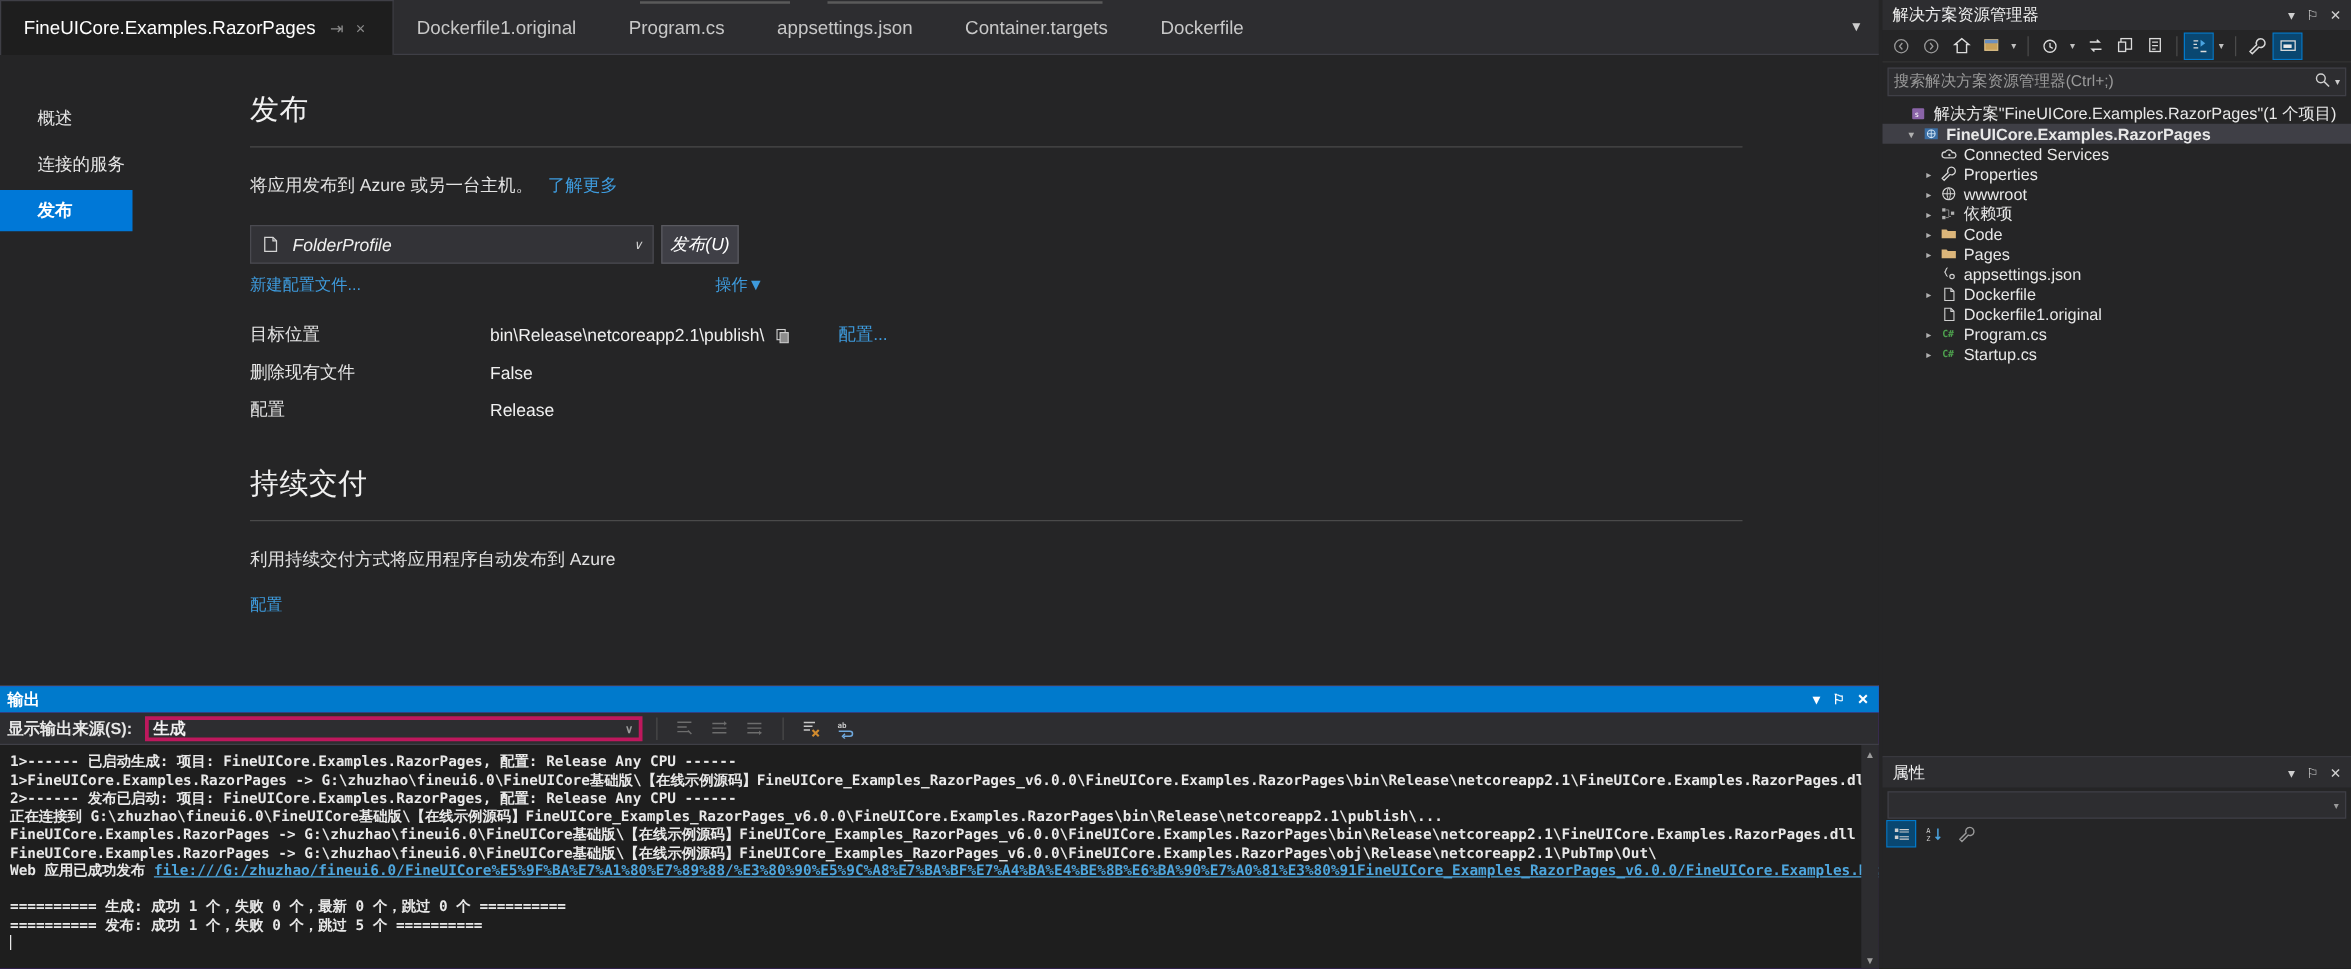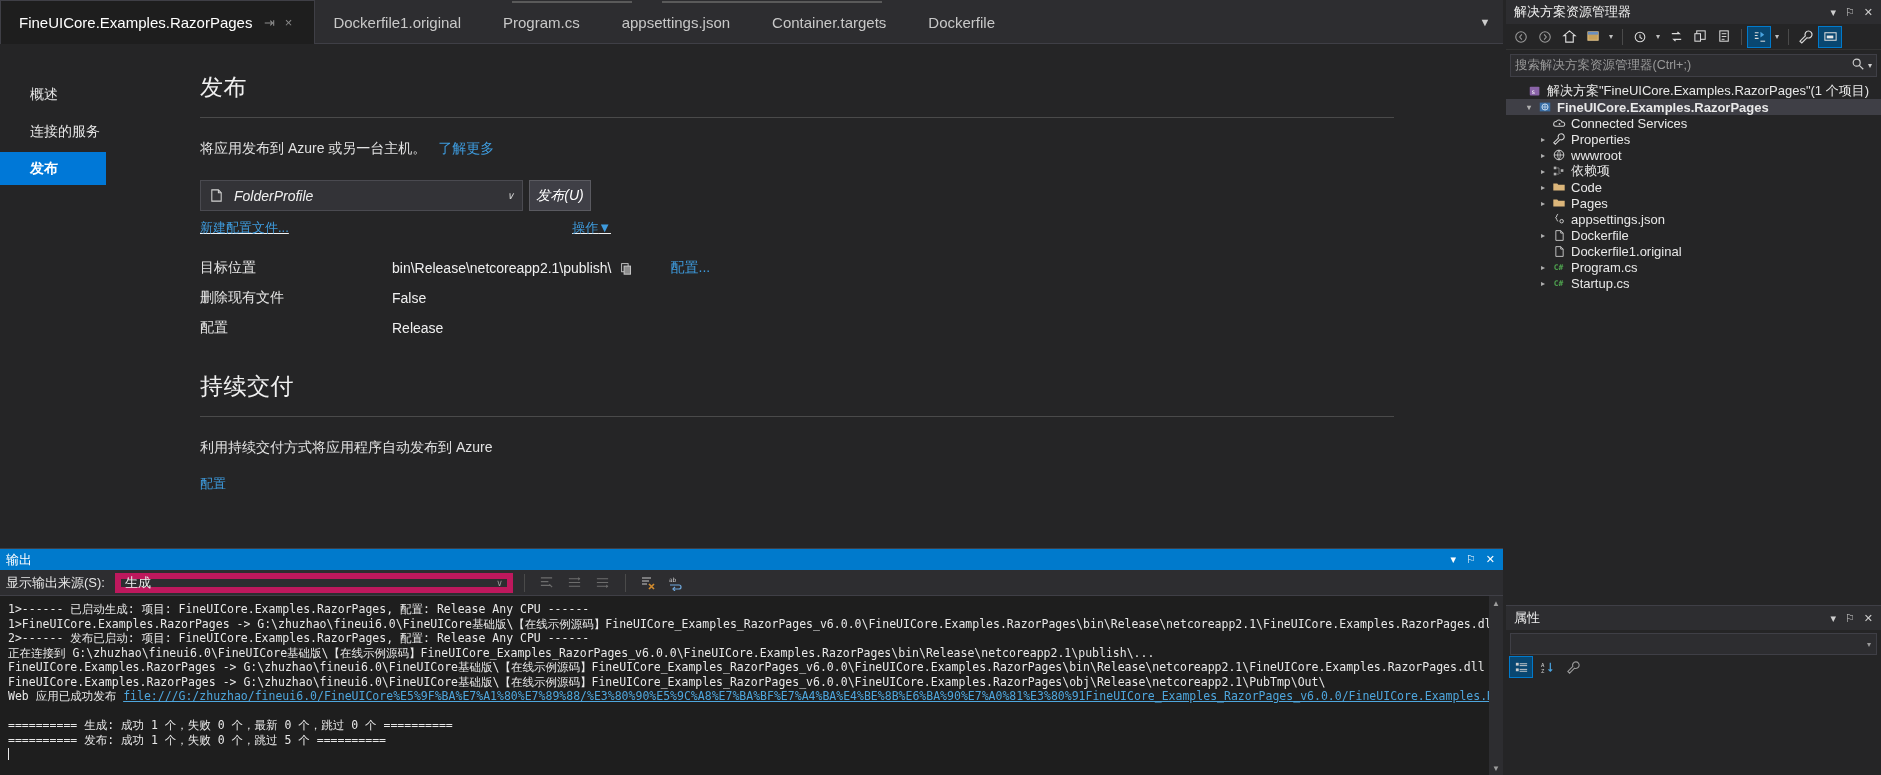--- a/index.html
+++ b/index.html
@@ -72,46 +72,46 @@
     display: flex; align-items: center; padding: 0 8px; font-size: 14px; color: #f0f0f0;
   }
   .combo .doc-ico { margin-right: 10px; display: inline-flex; }
   .combo .caret { margin-left: auto; font-size: 10px; color: #cfcfcf; }
   .pubbtn {
     margin-left: 6px; width: 62px; height: 31px; background: #3f3f46;
     border: 1px solid #5a5a60; color: #ffffff; font-size: 14px;
     display: flex; align-items: center; justify-content: center;
   }
 
-  .linkrow { margin-top: 8px; width: 411px; display: flex; justify-content: space-between; font-size: 13px; text-decoration: underline; }
+  .linkrow { margin-top: 8px; width: 411px; display: flex; justify-content: space-between; font-size: 13px; }
   .kv { margin-top: 22px; }
   .kvrow { display: flex; font-size: 14px; margin-bottom: 12px; align-items: center; }
   .kvk { width: 172px; color: #e6e6e6; }
   .kvv { color: #f0f0f0; display: flex; align-items: center; padding-left: 20px; }
   .copy-ico { margin-left: 8px; display: inline-flex; }
   .cfg-link { margin-left: 38px; }
 
   
   .output {
     position: absolute; left: 0; top: 548px; width: 1503px; height: 227px;
-    background: #6d28d9; border-top: 1px solid #3f3f46;
+    background: #6d28d9; border-top: 1px solid #3f3f46; font-weight: bold;
   }
   .out-head {
     height: 21px; background: #007acc; display: flex; align-items: center;
     padding-left: 6px; font-size: 13px; color: #ffffff;
   }
   .out-head .sp { margin-left: auto; display: flex; align-items: center; gap: 10px; padding-right: 8px; }
   .out-head .sp span { color: #ffffff; font-size: 11px; }
   .out-toolbar {
     height: 26px; background: #2d2d30; display: flex; align-items: center;
     padding-left: 6px; font-size: 13px; color: #e6e6e6; gap: 6px;
     border-bottom: 1px solid #3f3f46;
   }
   .out-select {
-    width: 398px; height: 20px; background: #2d2d30; border: 6px solid #be185d;
+    width: 398px; height: 20px; background: #2d2d30; border: 3px solid #be185d;
     display: flex; align-items: center; padding: 0 4px; font-size: 13px; color: #f0f0f0;
     margin-left: 4px;
   }
   .out-select .caret { margin-left: auto; font-size: 9px; color: #9a9a9a; }
   .out-sep { width: 1px; height: 18px; background: #4a4a4a; margin: 0 5px; }
   .out-ico { width: 22px; height: 20px; display: inline-flex; align-items: center; justify-content: center; }
   .out-body {
     position: absolute; left: 0; top: 47px; right: 0; bottom: 0;
     background: #1e1e1e; overflow: hidden;
     font-family: "DejaVu Sans Mono", "Liberation Mono", monospace;

